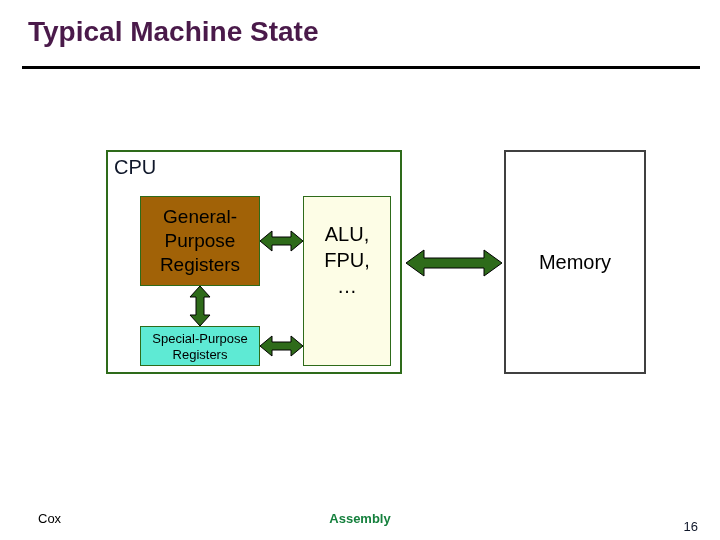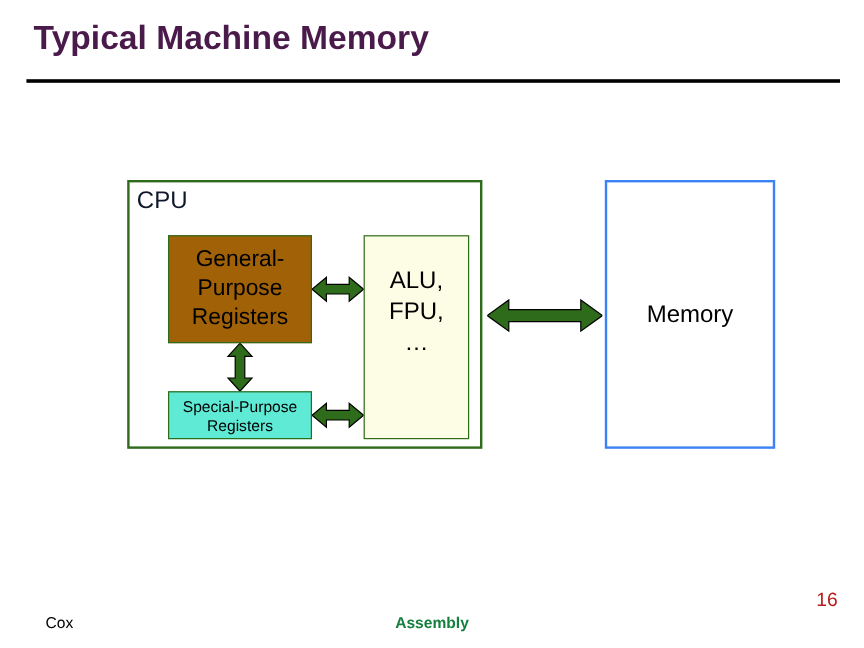--- a/index.html
+++ b/index.html
@@ -89,21 +89,21 @@
     color: #000;
     line-height: 1.3;
     font-family: Verdana, Geneva, sans-serif;
   }
   .mem-box {
     position: absolute;
     left: 504px;
     top: 150px;
     width: 142px;
     height: 224px;
-    border: 2px solid #3b82f6;
+    border: 2px solid #404040;
     background: #fff;
     text-align: center;
     font-size: 20px;
     color: #000;
     font-family: Verdana, Geneva, sans-serif;
     display: flex;
     align-items: center;
     justify-content: center;
   }
   .arrow-container {
@@ -128,30 +128,30 @@
     bottom: 14px;
     text-align: center;
     font-size: 13px;
     font-weight: bold;
     color: #15803d;
     font-family: Verdana, Geneva, sans-serif;
   }
   .footer-right {
     position: absolute;
     right: 22px;
-    bottom: 30px;
-    font-size: 16px;
-    color: #b91c1c;
+    bottom: 6px;
+    font-size: 13px;
+    color: #0f172a;
     font-family: Verdana, Geneva, sans-serif;
   }
 </style>
 </head>
 <body>
 
-<div class="title">Typical Machine Memory</div>
+<div class="title">Typical Machine State</div>
 <div class="hr"></div>
 
 <div class="cpu-box"></div>
 <div class="cpu-label">CPU</div>
 
 <div class="gpr-box">General-<br>Purpose<br>Registers</div>
 <div class="spr-box">Special-Purpose<br>Registers</div>
 <div class="alu-box">ALU,<br>FPU,<br>…</div>
 <div class="mem-box">Memory</div>
 

